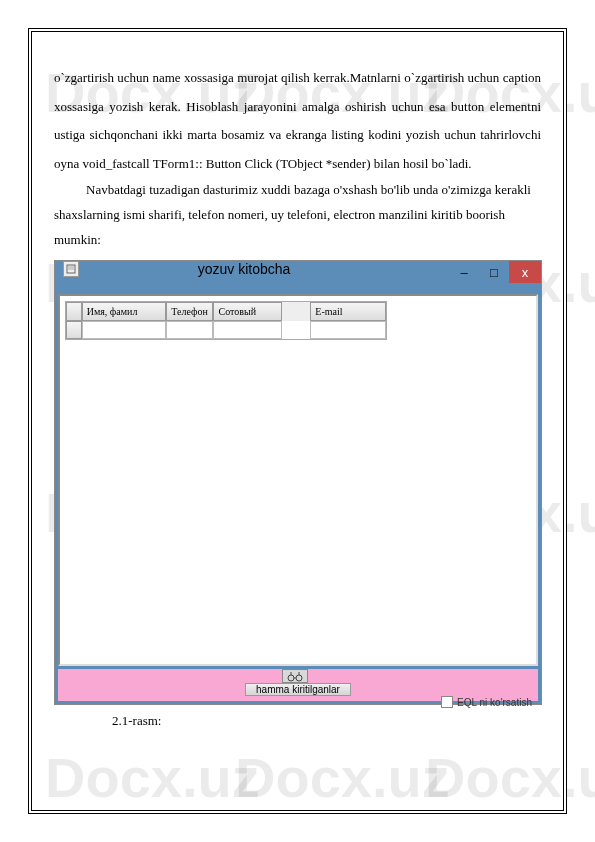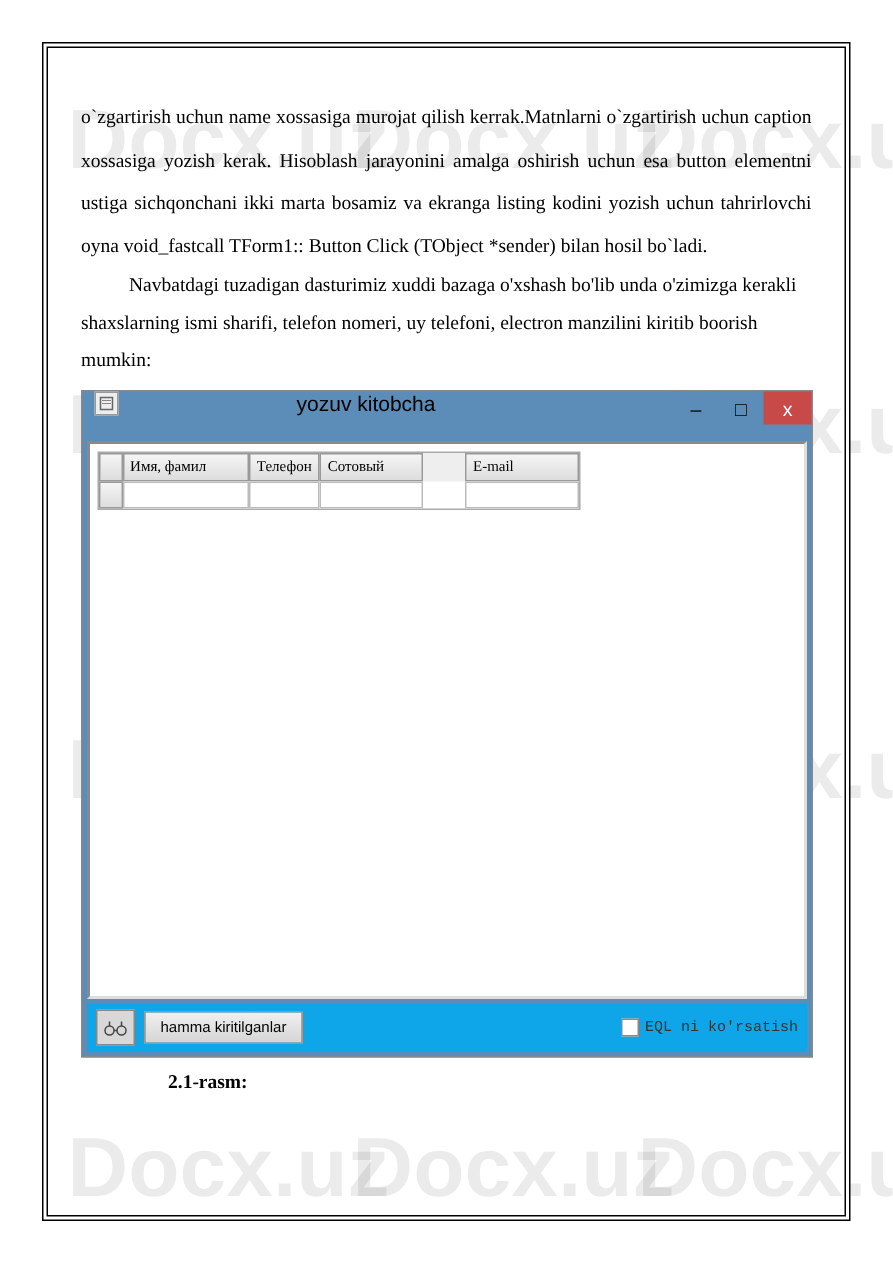--- a/index.html
+++ b/index.html
@@ -191,26 +191,27 @@
       background: linear-gradient(#f5f5f5, #ddd);
     }
     
     .c0 { width: 16px; }
     .c1 { width: 86px; }
     .c2 { width: 48px; }
     .c3 { width: 70px; }
     .c4 { width: 77px; margin-left: 28px; }
     
     .bottom-bar {
-      background: #0ea5e9;
+      background: #f9a8d4;
       height: 32px;
       display: flex;
       align-items: center;
       padding: 0 6px;
       margin: 0 3px 3px 3px;
+      flex-direction: column;
     }
     
     .bottom-icon {
       width: 26px;
       height: 24px;
       background: #d8d8d8;
       border: 1px solid #888;
       display: flex;
       align-items: center;
       justify-content: center;
@@ -223,38 +224,37 @@
       border: 1px solid #999;
       font-family: Arial, sans-serif;
       font-size: 10px;
       padding: 0 10px;
     }
     
     .bottom-checkbox {
       margin-left: auto;
       display: flex;
       align-items: center;
-      font-family: Liberation Mono, monospace;
+      font-family: Liberation Sans, sans-serif;
       font-size: 10px;
       color: #333;
     }
     
     .checkbox-box {
       width: 12px;
       height: 12px;
       border: 1px solid #888;
       background: #fff;
       margin-right: 4px;
     }
     
     .caption {
       font-size: 13px;
       margin-top: 8px;
       margin-left: 58px;
-      font-weight: bold;
     }
   </style>
 </head>
 <body>
 
 <div class="watermark wm-1">Docx.uz</div>
 <div class="watermark wm-2">Docx.uz</div>
 <div class="watermark wm-3">Docx.uz</div>
 <div class="watermark wm-4">Docx.uz</div>
 <div class="watermark wm-5">Docx.uz</div>

